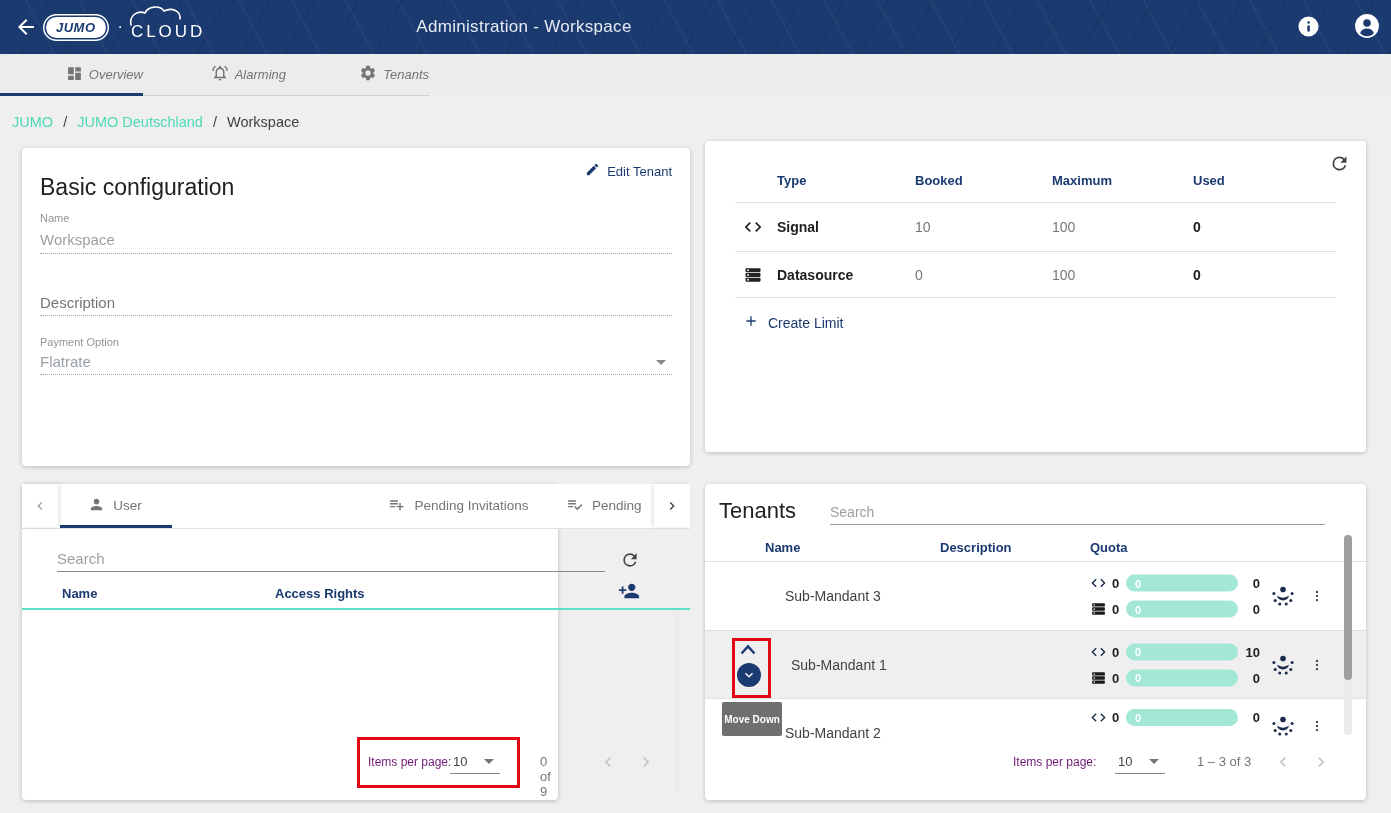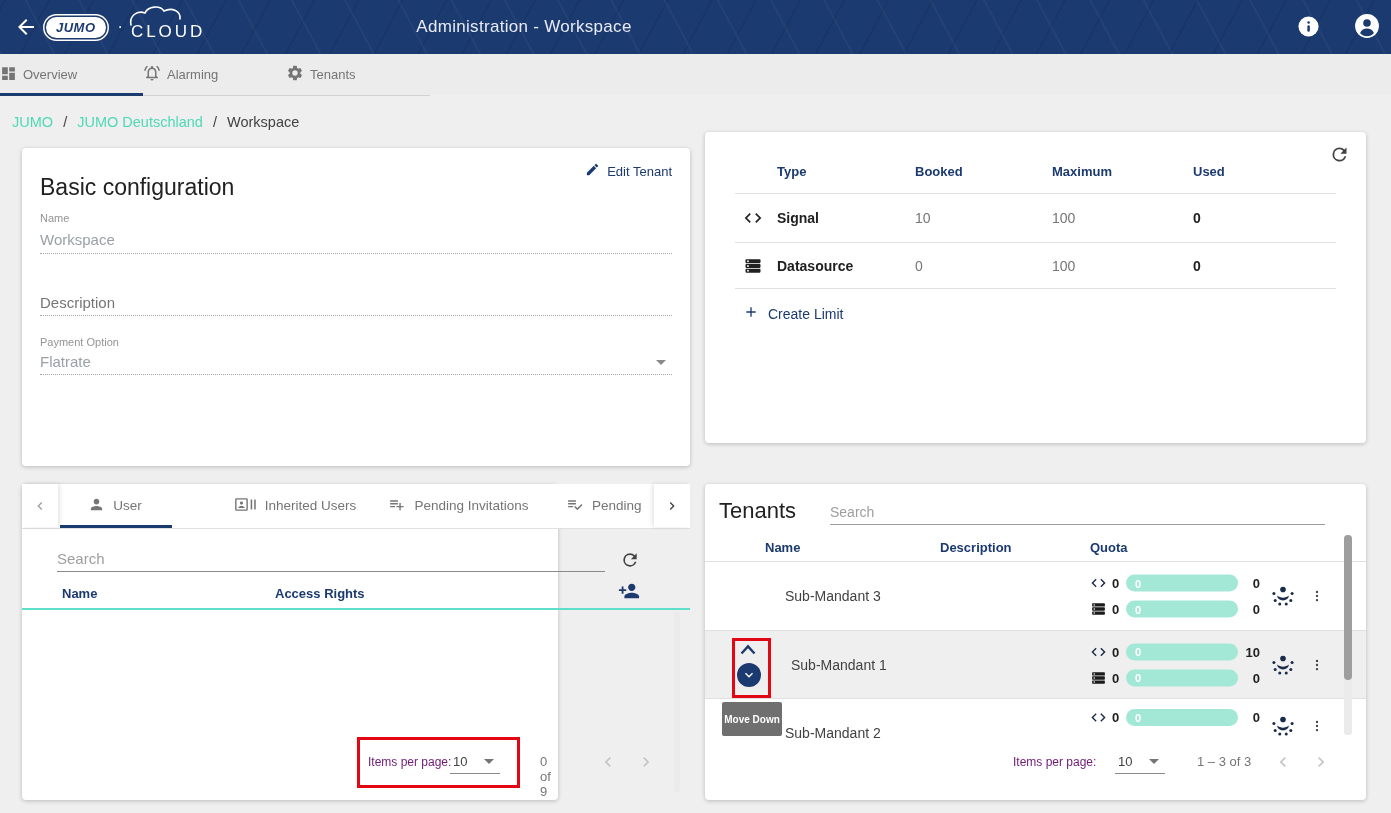--- a/index.html
+++ b/index.html
@@ -31,32 +31,32 @@
     position:absolute;left:0;top:0;width:1048px;height:54px;
     display:flex;align-items:center;justify-content:center;
     color:#e7ebf3;font-size:17px;font-weight:500;letter-spacing:.3px;
   }
   .hdr-ic{position:absolute;top:15px;width:23px;height:23px;cursor:pointer;}
   .hdr-ic.info{left:1297px;}
   .hdr-ic.account{left:1354px;top:13px;width:26px;height:26px;}
   
   .tabbar{position:absolute;left:0;top:54px;width:1391px;height:41px;background:#ececec;}
   .tabbar-inner{position:absolute;left:0;top:0;width:430px;height:41px;border-bottom:1px solid #d2d2d2;}
-  .ntab{position:absolute;top:0;height:41px;width:143px;display:flex;align-items:center;justify-content:flex-start;gap:6px;
-        color:#757575;font-size:13px;cursor:pointer;}
+  .ntab{position:absolute;top:0;height:41px;width:143px;display:flex;align-items:center;justify-content:flex-end;gap:6px;
+        color:#757575;font-size:13px;cursor:pointer;font-style:italic;}
   .ntab svg{fill:#757575;}
   .ntab-ind{position:absolute;left:0;top:39px;width:143px;height:3px;background:#1b3a70;}
   
   .crumbs{position:absolute;left:12px;top:114px;font-size:14.5px;color:#424242;}
   .crumbs .lnk{color:#4ed9b5;cursor:pointer;}
   .crumbs .sep{margin:0 6px;color:#424242;}
   
   .card{position:absolute;background:#fff;border-radius:4px;box-shadow:0 1px 4px rgba(0,0,0,.22);}
   .card-basic{left:22px;top:148px;width:668px;height:318px;}
-  .card-limits{left:705px;top:132px;width:661px;height:311px;text-align:right;}
+  .card-limits{left:705px;top:141px;width:661px;height:311px;text-align:right;}
   .card-users{left:22px;top:484px;width:536px;height:316px;}
   .card-tenants{left:705px;top:484px;width:661px;height:316px;overflow:hidden;}
   
   .edit-btn{position:absolute;right:18px;top:14px;display:flex;align-items:center;gap:7px;
             color:#1b3a70;font-size:13px;font-weight:500;cursor:pointer;}
   .edit-btn svg{fill:#1b3a70;}
   .bc-title{position:absolute;left:18px;top:26px;font-size:23px;color:#212121;}
   .f-label{position:absolute;left:18px;font-size:11px;color:#949494;}
   .f-value{position:absolute;left:18px;font-size:15px;color:#9aa0a6;}
   .f-label2{position:absolute;left:18px;font-size:15px;color:#757575;}
@@ -285,30 +285,20 @@
 <div class="card card-users">
   <div class="ustrip">
     <div class="utab" style="left:36px;width:114px;justify-content:center">
       <span>
         <svg width="17" height="17" viewBox="0 0 24 24">
             <path d="M12 12c2.21 0 4-1.79 4-4s-1.79-4-4-4-4 1.79-4 4 1.79 4 4 4zm0 2c-2.67 0-8 1.34-8 4v2h16v-2c0-2.66-5.33-4-8-4z"></path>
           </svg>
       </span>
       <span>User</span>
     </div>
-    <div class="utab" style="left:185px;width:175px;justify-content:center">
-      <span>
-        <svg width="24" height="17" viewBox="0 0 34 24">
-            <path d="M12 12.25c1.24 0 2.25-1.01 2.25-2.25S13.24 7.75 12 7.75 9.75 8.76 9.75 10s1.01 2.25 2.25 2.25zm4.5 4c0-1.5-3-2.25-4.5-2.25s-4.5.75-4.5 2.25V17h9v-.75zM19 3H5a2 2 0 0 0-2 2v14a2 2 0 0 0 2 2h14a2 2 0 0 0 2-2V5a2 2 0 0 0-2-2zm0 16H5V5h14v14z"></path>
-            <rect x="25" y="5" width="2.2" height="14"></rect>
-            <rect x="30" y="5" width="2.2" height="14"></rect>
-          </svg>
-      </span>
-      <span>Inherited Users</span>
-    </div>
     <div class="utab" style="left:355px;width:162px;justify-content:center">
       <span>
         <svg width="19" height="17" viewBox="0 0 24 24">
             <path d="M14 10H3v2h11v-2zm0-4H3v2h11V6zm4 8v-4h-2v4h-4v2h4v4h2v-4h4v-2h-4zM3 16h7v-2H3v2z"></path>
           </svg>
       </span>
       <span>Pending Invitations</span>
     </div>
     <div class="utab" style="left:543px;width:89px;justify-content:flex-start">
       <span>

